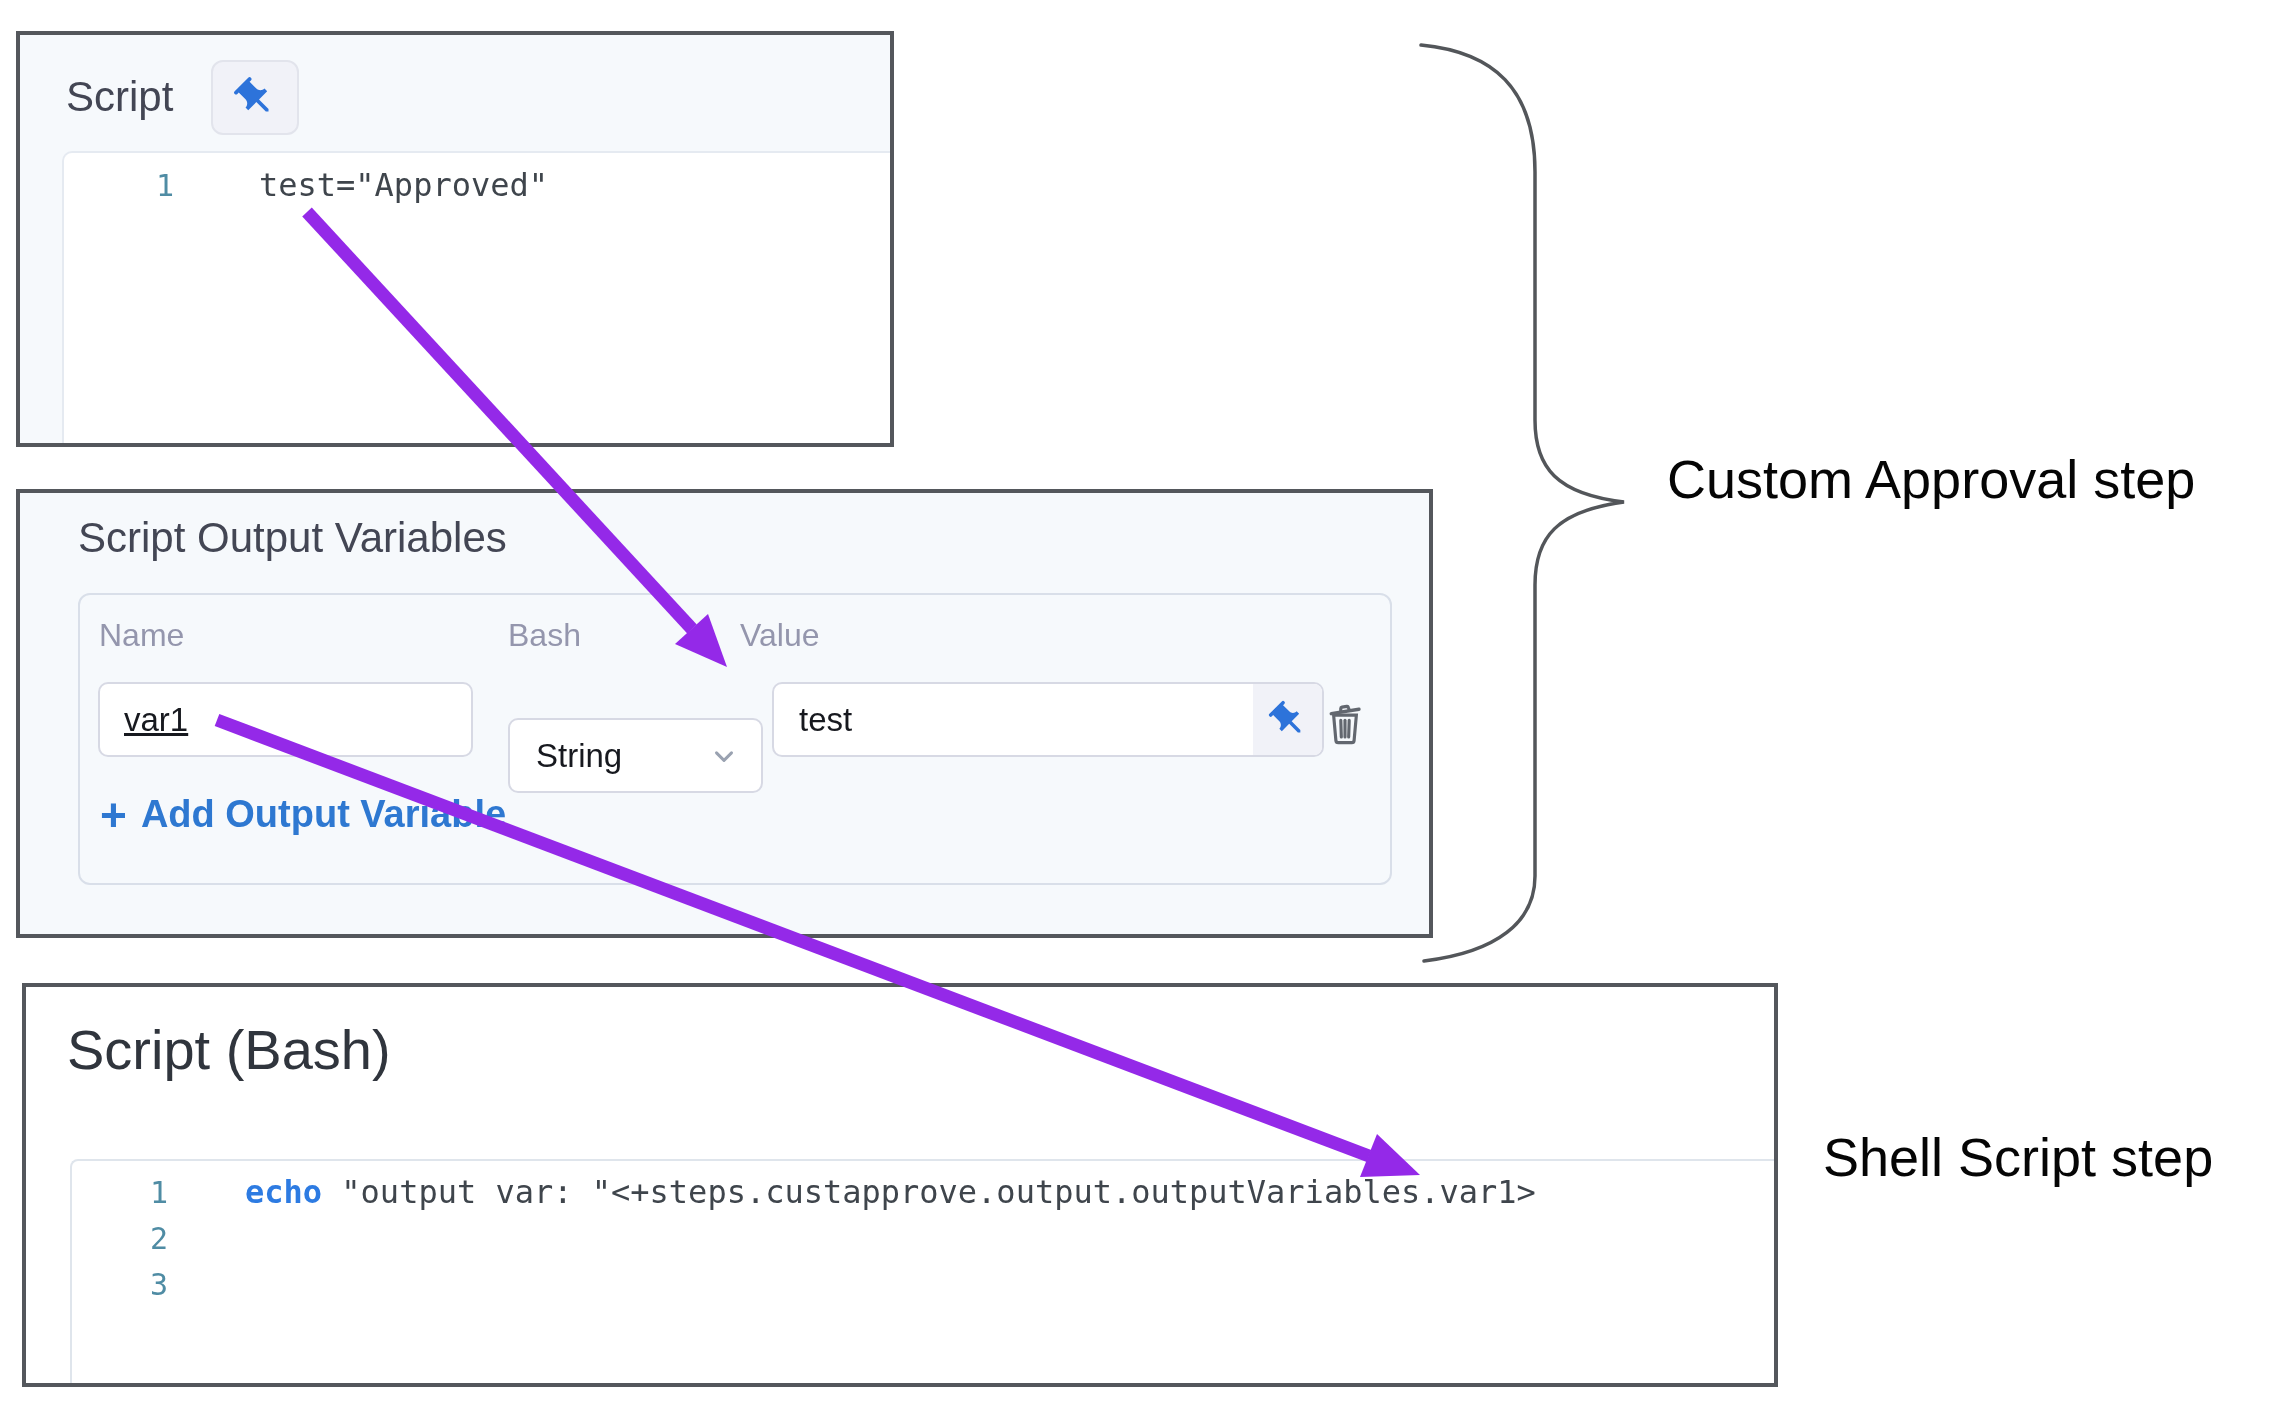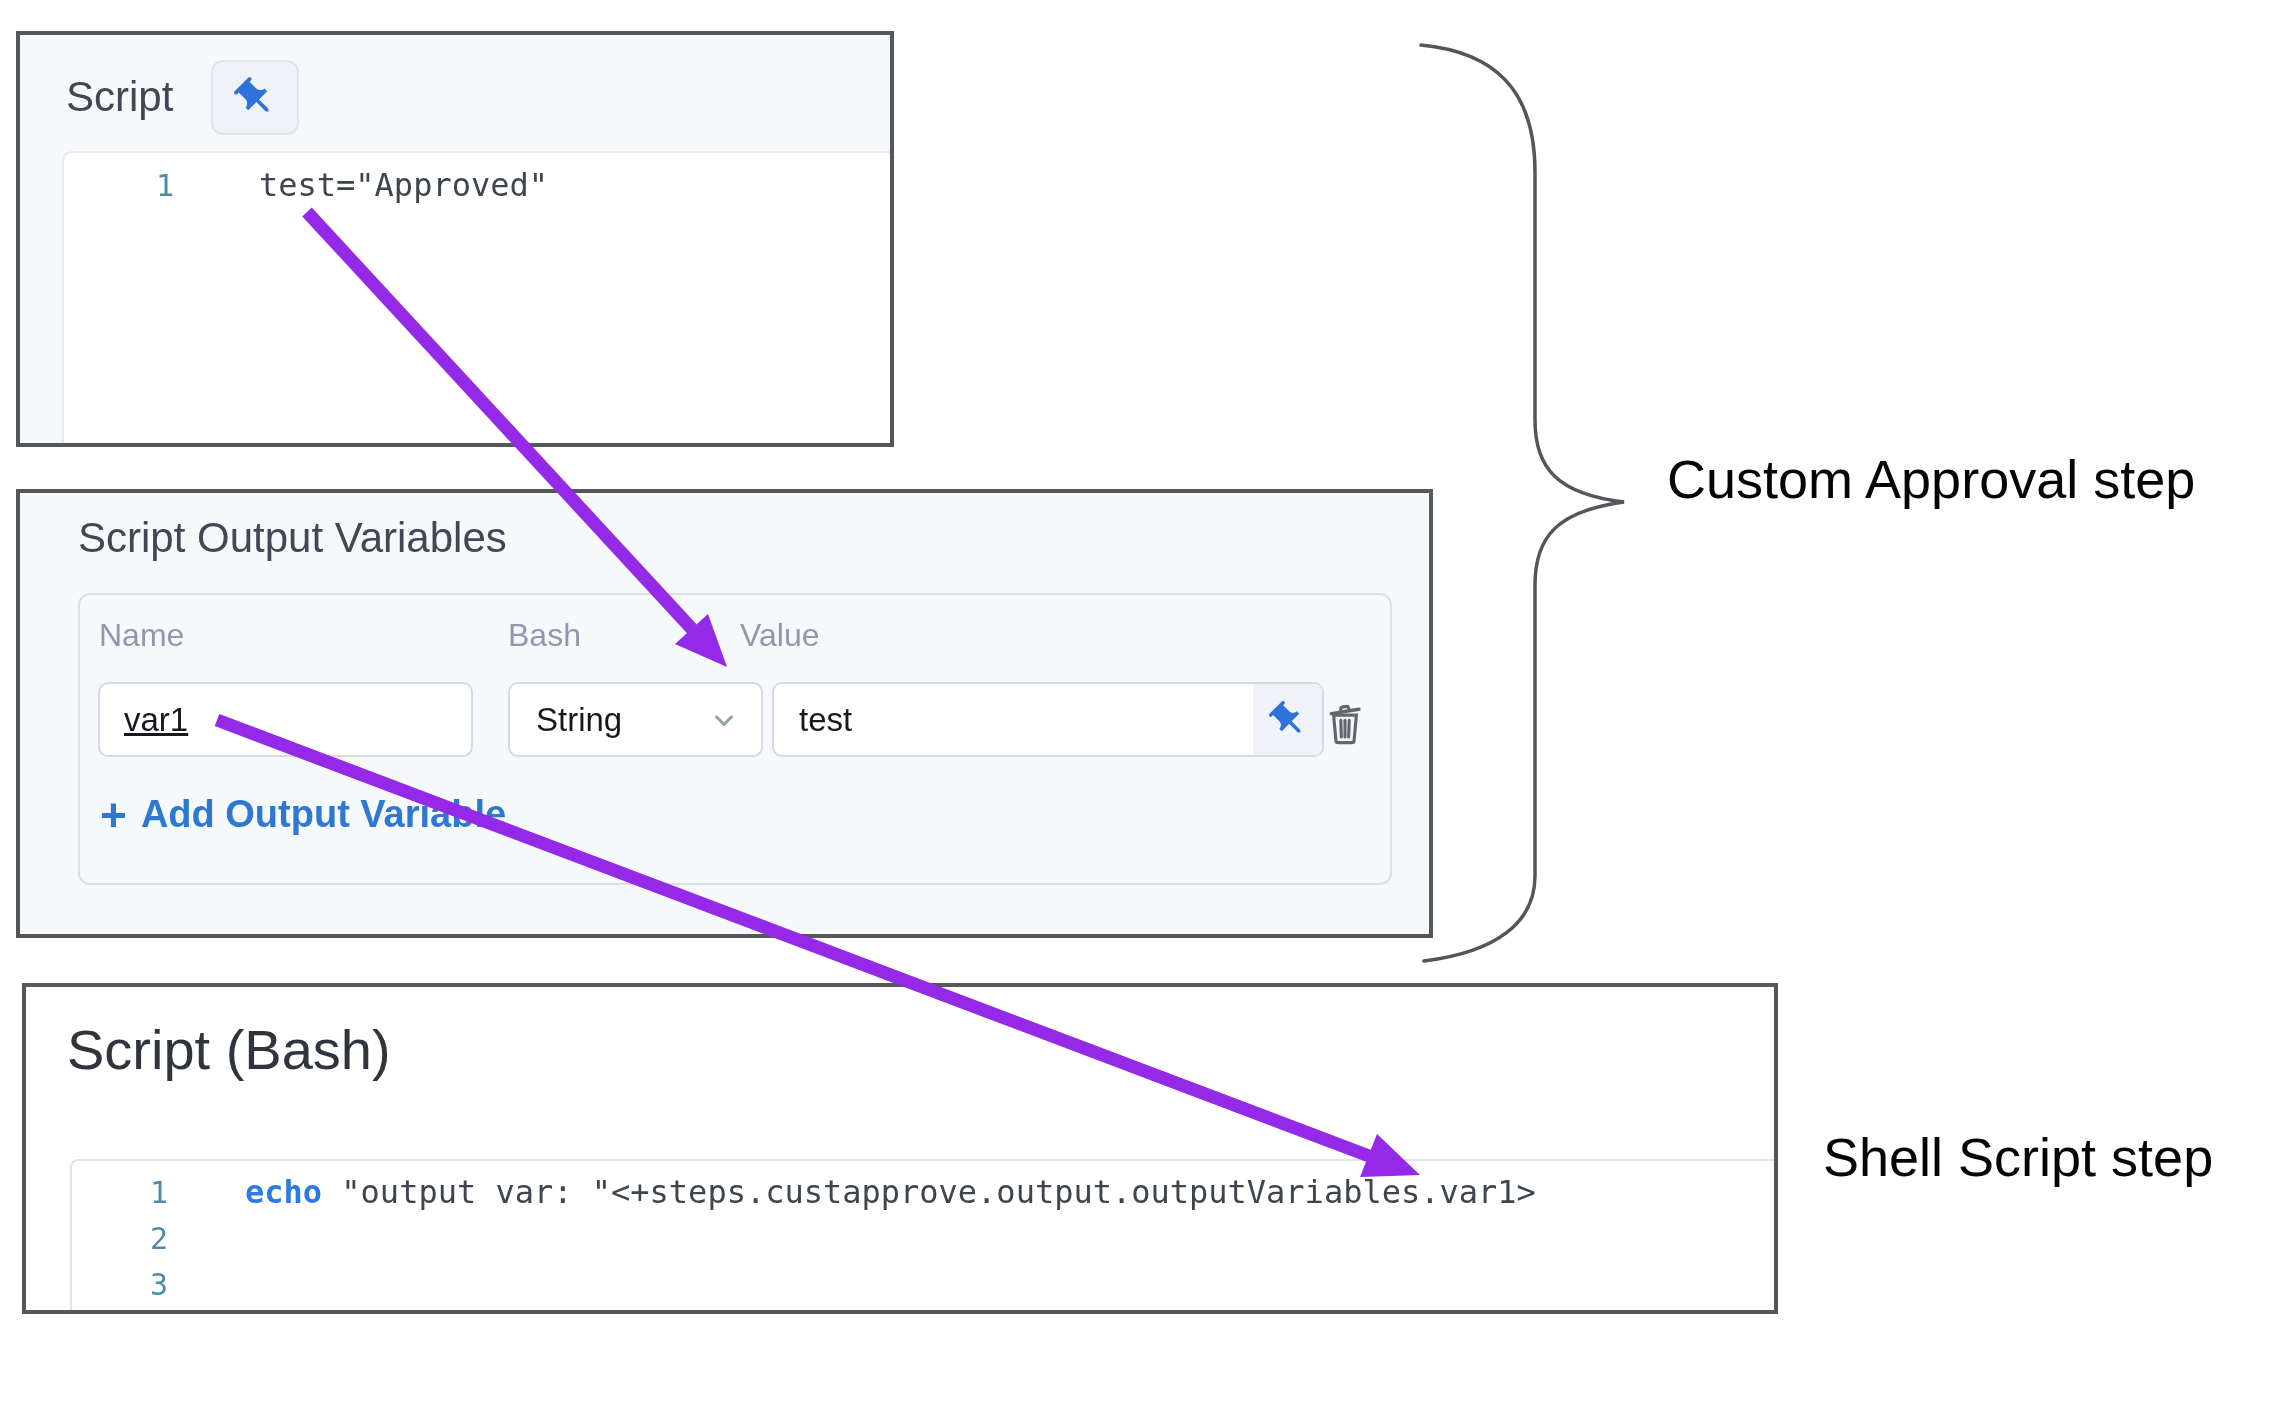--- a/index.html
+++ b/index.html
@@ -24,30 +24,30 @@
   .kw{color:var(--echo-blue);font-weight:bold;}
 
   
   .p2{left:16px;top:489px;width:1417px;height:449px;background:var(--panel-bg);}
   .p2-title{position:absolute;left:58px;top:21px;font-size:42px;line-height:48px;font-weight:500;color:var(--title-slate);}
   .fieldset{position:absolute;left:58px;top:100px;width:1314px;height:292px;border:2px solid var(--fieldset-border);border-radius:12px;}
   .col-label{position:absolute;top:22px;font-size:32px;color:var(--label-gray);}
   .lbl-name{left:19px;} .lbl-type{left:428px;} .lbl-value{left:660px;}
   .field{position:absolute;top:87px;height:75px;background:#fff;border:2px solid var(--field-border);border-radius:10px;display:flex;align-items:center;font-size:33px;font-weight:500;color:#17191f;}
   .f-name{left:18px;width:375px;padding-left:24px;text-decoration:underline;}
-  .f-type{left:428px;width:255px;padding-left:26px;justify-content:space-between;padding-right:22px;cursor:pointer;}
+  .f-type{left:428px;width:255px;padding-left:26px;justify-content:space-between;padding-right:22px;cursor:pointer;margin-top:36px;}
   .f-value{left:692px;width:552px;padding:0;overflow:hidden;align-items:center;}
   .f-value .val-text{flex:1;padding-left:25px;}
   .val-pin{width:69px;align-self:stretch;background:#f1f2f8;display:flex;align-items:center;justify-content:center;cursor:pointer;}
   .trash{position:absolute;left:1245px;top:106px;width:40px;height:44px;cursor:pointer;display:flex;align-items:center;justify-content:center;}
   .add-link{position:absolute;left:20px;top:198px;display:flex;align-items:center;gap:14px;color:var(--link-blue);font-size:38px;font-weight:bold;cursor:pointer;}
   .add-link .plus{font-size:46px;font-weight:bold;line-height:40px;}
 
   
-  .p3{left:22px;top:983px;width:1756px;height:331px;background:#fff;}
+  .p3{left:22px;top:983px;width:1756px;height:404px;background:#fff;}
   .p3-title{position:absolute;left:41px;top:32px;font-size:56px;line-height:62px;font-weight:500;color:#30353d;}
   .p3-code{position:absolute;left:44px;top:172px;right:0;bottom:0;background:#fff;border-top:2px solid #dfe5ec;border-left:2px solid #dfe5ec;border-top-left-radius:8px;padding-top:8px;}
   .p3-code .gutter{width:96px;}
   .p3-code .code-text{margin-left:77px;}
 
   
   .overlay{position:absolute;left:0;top:0;width:2276px;height:1426px;pointer-events:none;z-index:6;}
   .big-label{position:absolute;font-size:54px;line-height:62px;color:#050505;white-space:nowrap;}
   .lab-ca{left:1667px;top:448px;}
   .lab-ss{left:1823px;top:1126px;}

